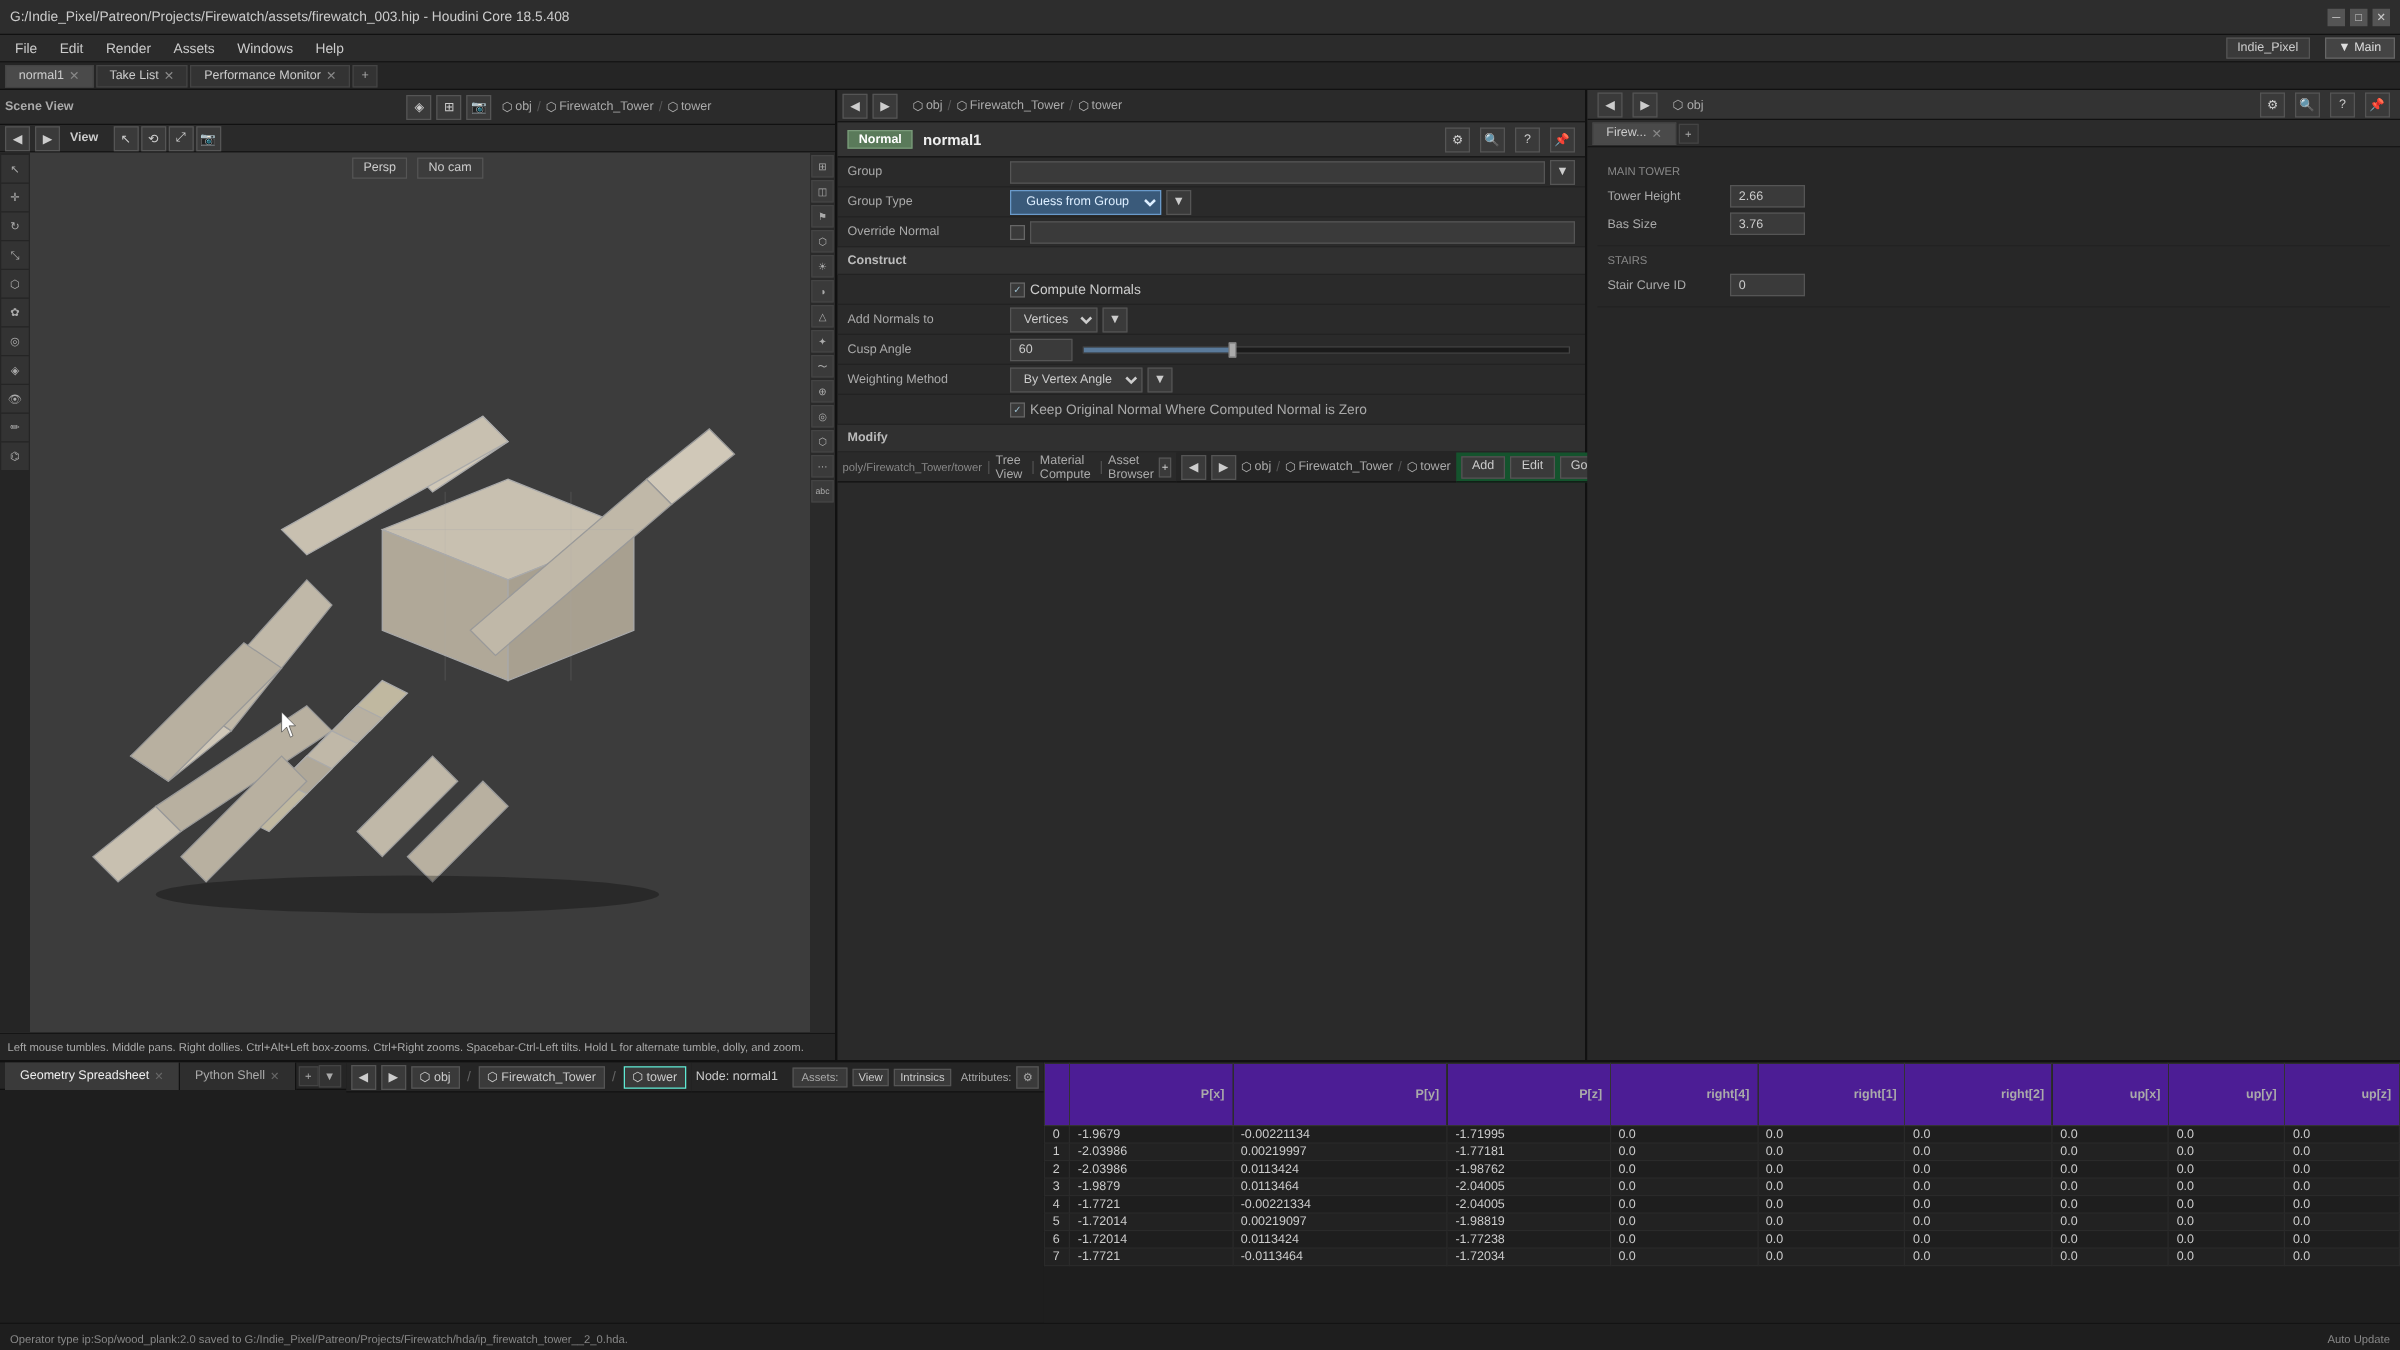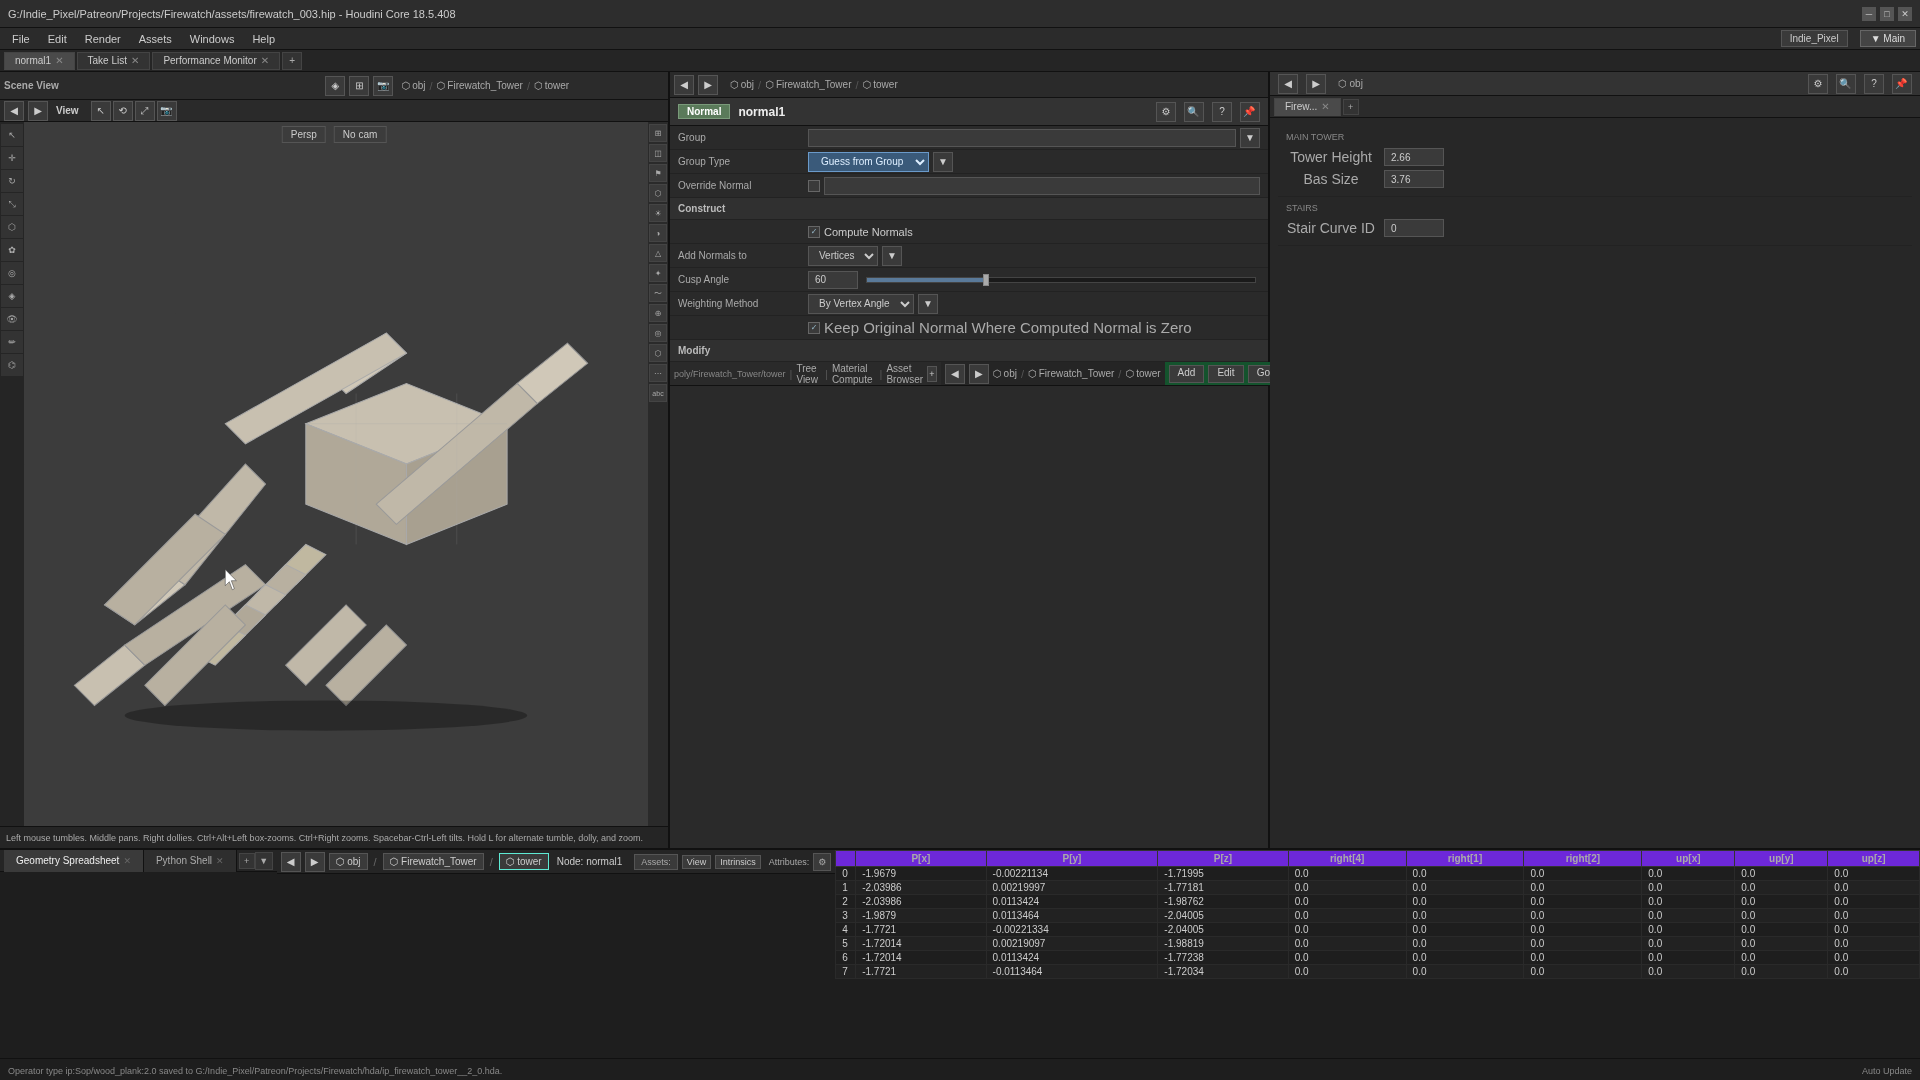--- a/index.html
+++ b/index.html
@@ -366,25 +366,25 @@
       padding: 0 4px;
       gap: 4px;
       border-bottom: 1px solid #111;
     }
     .spread-table {
       width: 100%;
       border-collapse: collapse;
       font-size: 10px;
     }
     .spread-table th {
-      background: #6d28d9;
+      background: #4c1d95;
       color: #aaa;
       border: 1px solid #333;
-      padding: 2px 6px;
-      text-align: center;
+      padding: 19px 6px;
+      text-align: right;
       position: sticky;
       top: 0;
       z-index: 1;
     }
     .spread-table td {
       border: 1px solid #2a2a2a;
       padding: 1px 6px;
       color: #ccc;
       font-size: 10px;
     }
@@ -440,22 +440,21 @@
     }
     .asset-param-row {
       display: flex;
       align-items: center;
       height: 22px;
       gap: 8px;
     }
     .asset-param-label {
       width: 90px;
       color: #aaa;
-      font-size: 14px;
-      text-align: center;
+      font-size: 10px;
     }
     .asset-param-input {
       background: #3a3a3a;
       border: 1px solid #555;
       color: #ccc;
       padding: 2px 6px;
       font-size: 10px;
       height: 18px;
       width: 60px;
     }
@@ -812,21 +811,21 @@
                 <option>By Vertex Angle</option>
               </select>
               <div class="toolbar-btn">▼</div>
             </div>
           </div>
 
           <div class="param-row">
             <span class="param-label"></span>
             <div class="param-value">
               <div class="checkbox">✓</div>
-              <span style="font-size:15px;color:#aaa;">Keep Original Normal Where Computed Normal is Zero</span>
+              <span style="font-size:11px;color:#aaa;">Keep Original Normal Where Computed Normal is Zero</span>
             </div>
           </div>
 
           <div class="section-header">
             <span>Modify</span>
           </div>
 
           <div style="flex:1;display:flex;flex-direction:row;min-height:0;">
 
             <div class="breadcrumb-bar" style="height:24px;">

